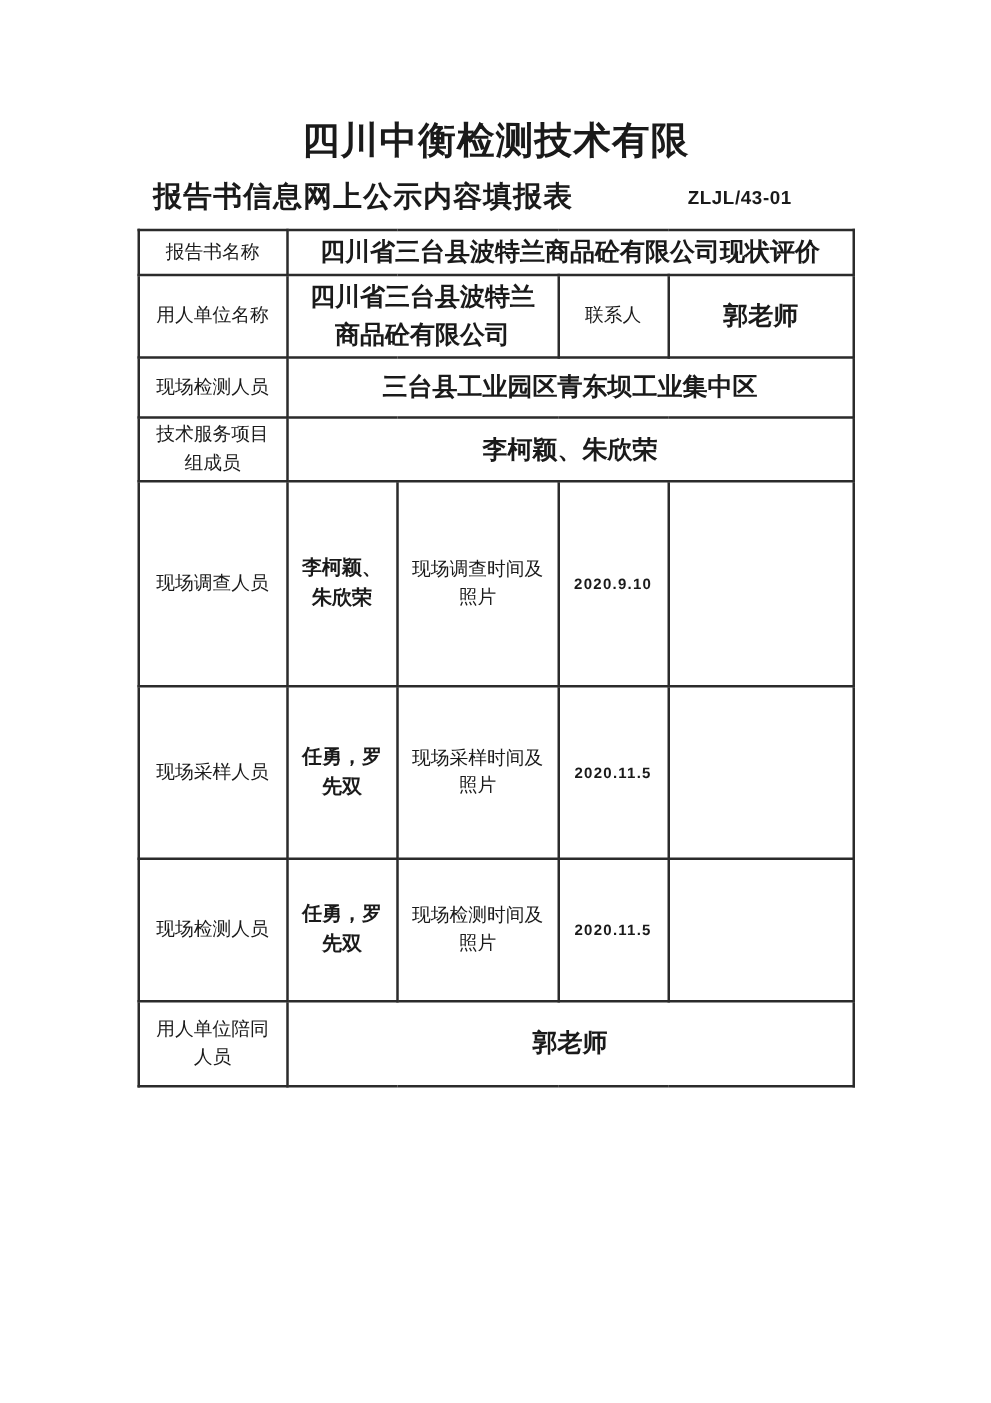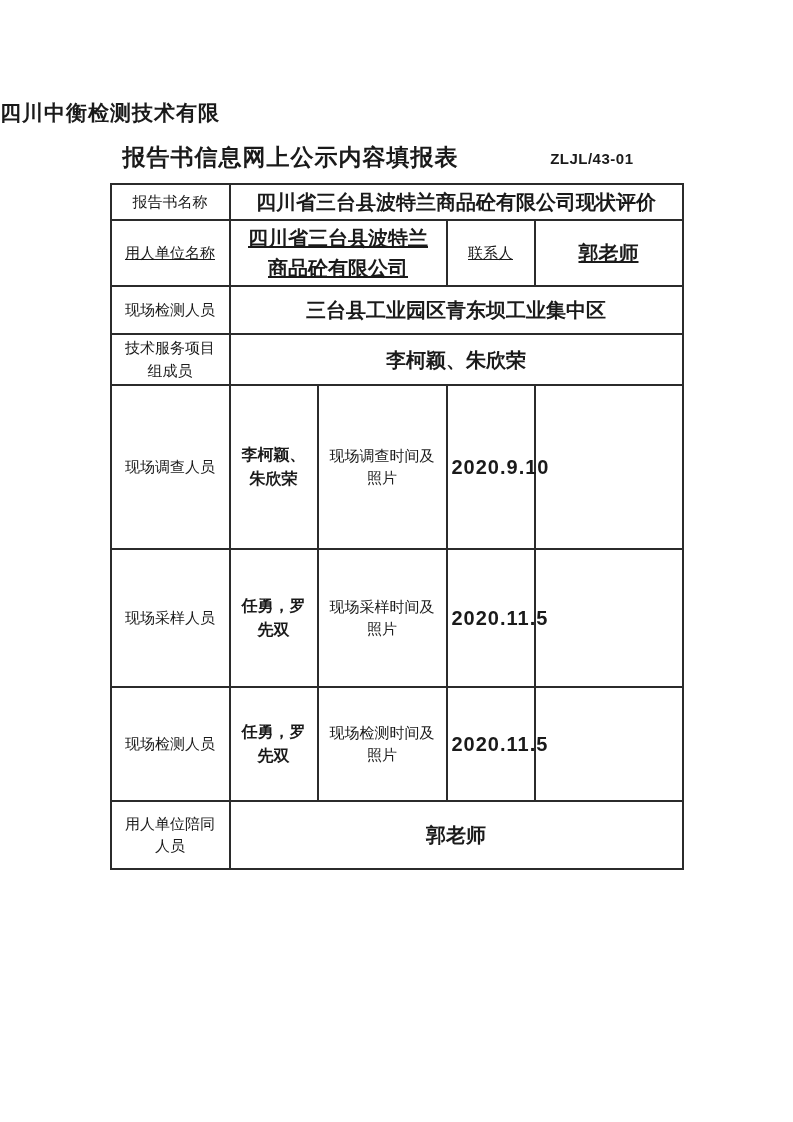--- a/index.html
+++ b/index.html
@@ -15,21 +15,22 @@
     overflow: hidden;
   }
   .page {
     width: 793px;
     height: 1122px;
     box-sizing: border-box;
     padding-top: 100px;
     background: #ffffff;
   }
   .doc-title {
-    font-size: 21px;
+    text-align: center;
+    font-size: 30px;
     font-weight: 700;
     line-height: 26px;
     margin: 0 0 18px 0;
     letter-spacing: 1px;
   }
   .subtitle-row {
     position: relative;
     width: 572px;
     margin: 0 auto 13px auto;
     height: 26px;
@@ -80,30 +81,30 @@
     font-size: 16px;
     font-weight: 700;
     padding: 2px 9px;
   }
   td.cell-timelabel {
     font-size: 15px;
     font-weight: 400;
     padding: 2px 8px;
   }
   td.cell-date {
-    font-size: 20px;
+    font-size: 12px;
     font-weight: 700;
     letter-spacing: 1px;
     padding: 2px 4px;
   }
   td.cell-photo {
     padding: 0;
   }
   tr.row-1 { height: 31px; }
-  tr.row-2 { height: 50px; text-decoration: underline; }
+  tr.row-2 { height: 50px; }
   tr.row-3 { height: 48px; }
   tr.row-4 { height: 44px; }
   tr.row-5 { height: 164px; }
   tr.row-6 { height: 138px; }
   tr.row-7 { height: 114px; }
   tr.row-8 { height: 68px; }
 </style>
 </head>
 <body>
 

